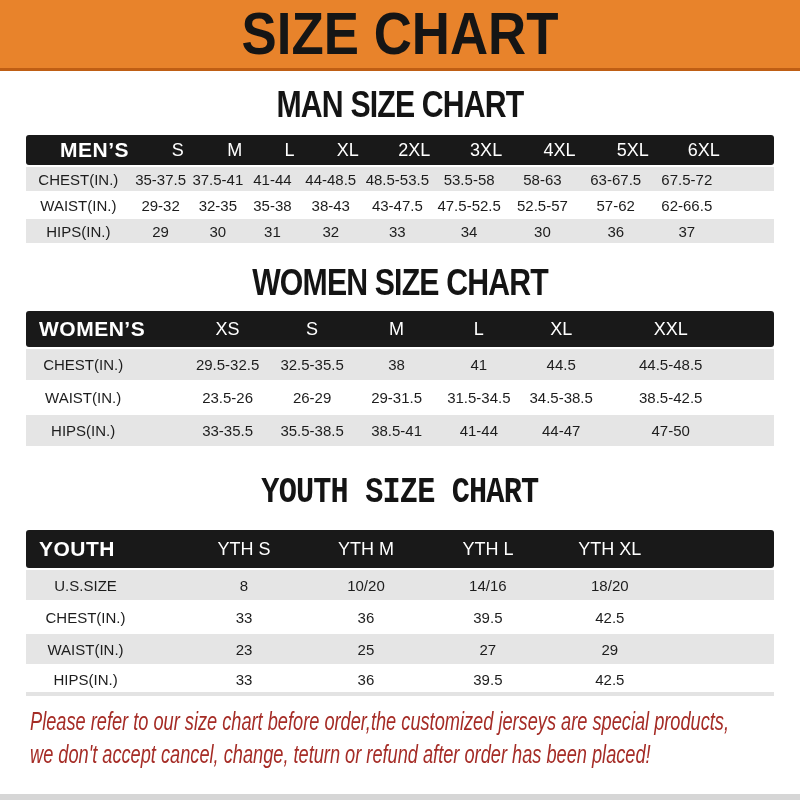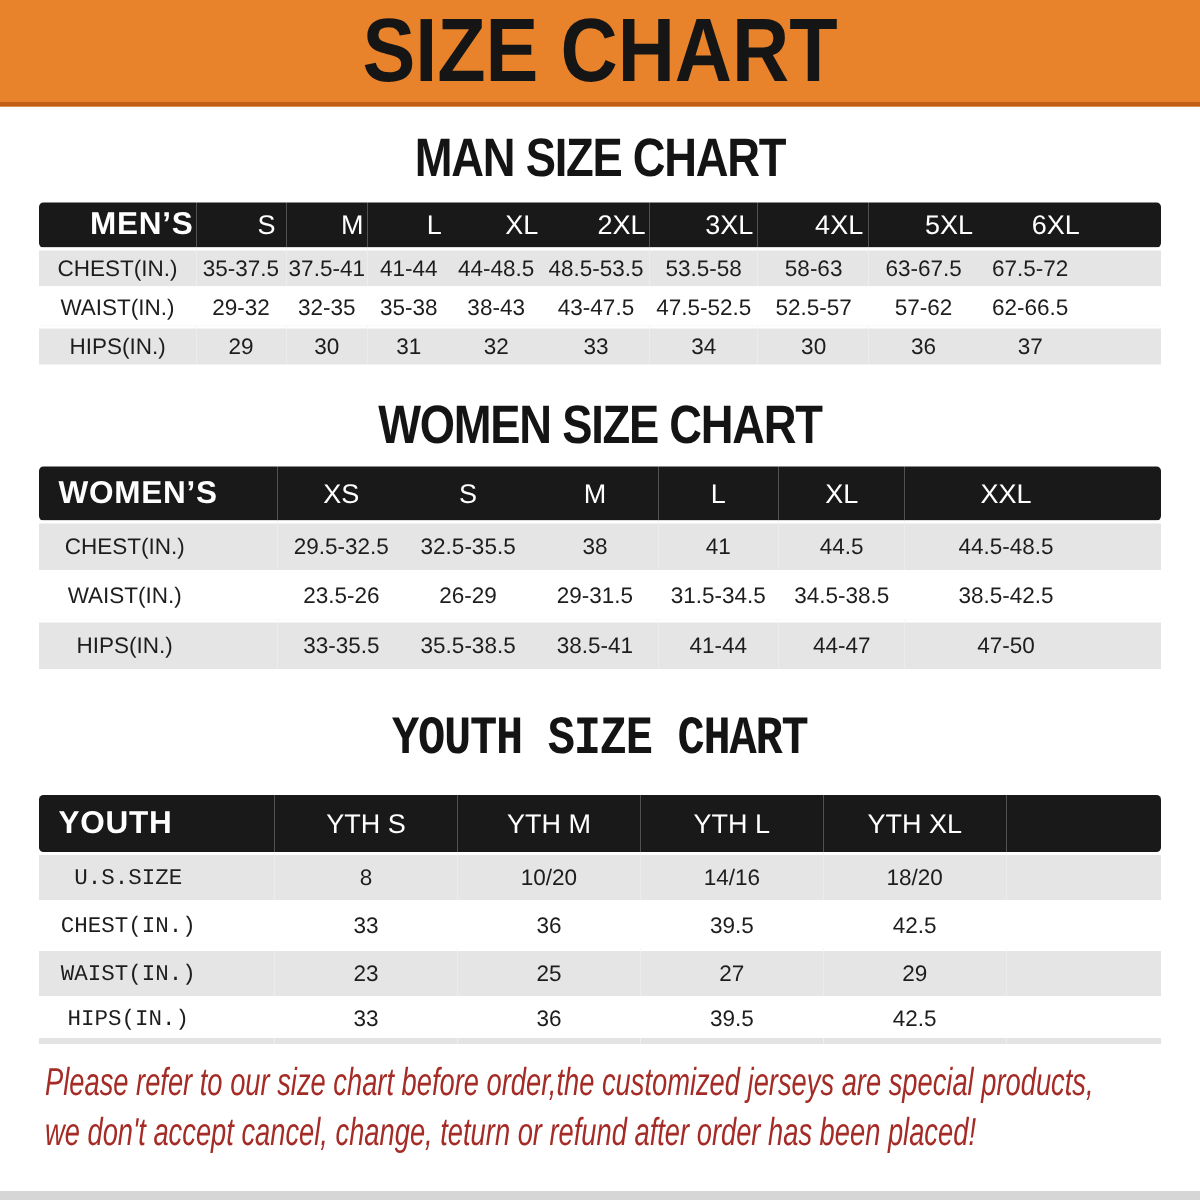--- a/index.html
+++ b/index.html
@@ -97,21 +97,21 @@
   #women-table col:nth-child(6){width:11.3%}
   #women-table col:nth-child(7){width:18%}
   #women-table td.row-label{ padding-right:45px; }
 
   
   #youth-table col:nth-child(1){width:21%}
   #youth-table col:nth-child(2){width:16.3%}
   #youth-table col:nth-child(3){width:16.3%}
   #youth-table col:nth-child(4){width:16.3%}
   #youth-table col:nth-child(5){width:16.3%}
-  #youth-table td.row-label{ padding-right:38px;font-family:Liberation Mono, monospace; }
+  #youth-table td.row-label{ padding-right:38px; }
 
   
   .disclaimer {
     margin:9px 0 0 30px;
     color:var(--disclaimer-red,#A52C26);
     font-style:italic;
   }
   .disclaimer div {
     font-size:26px; line-height:33px; white-space:nowrap;
     transform:scaleX(0.70); transform-origin:left center;

